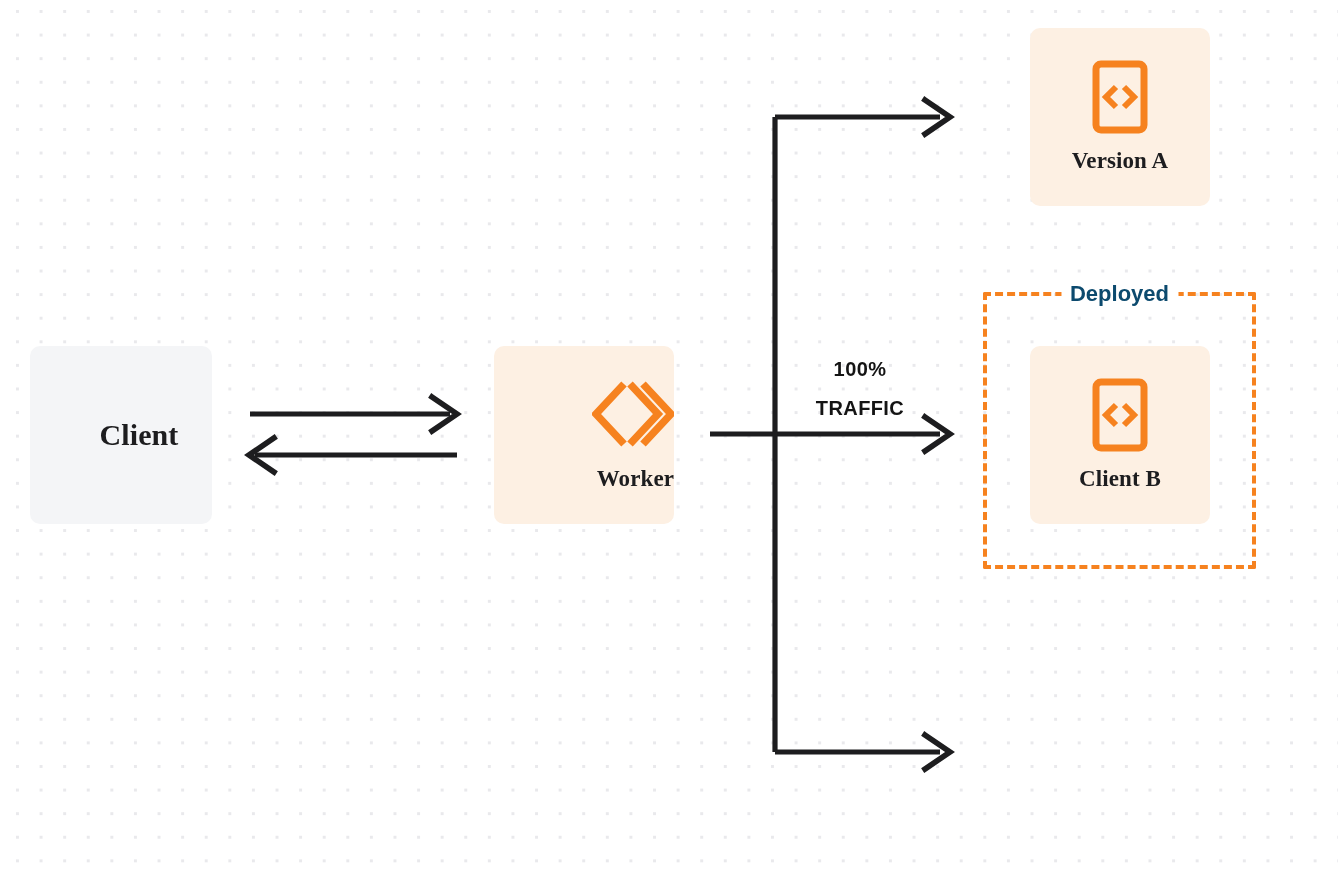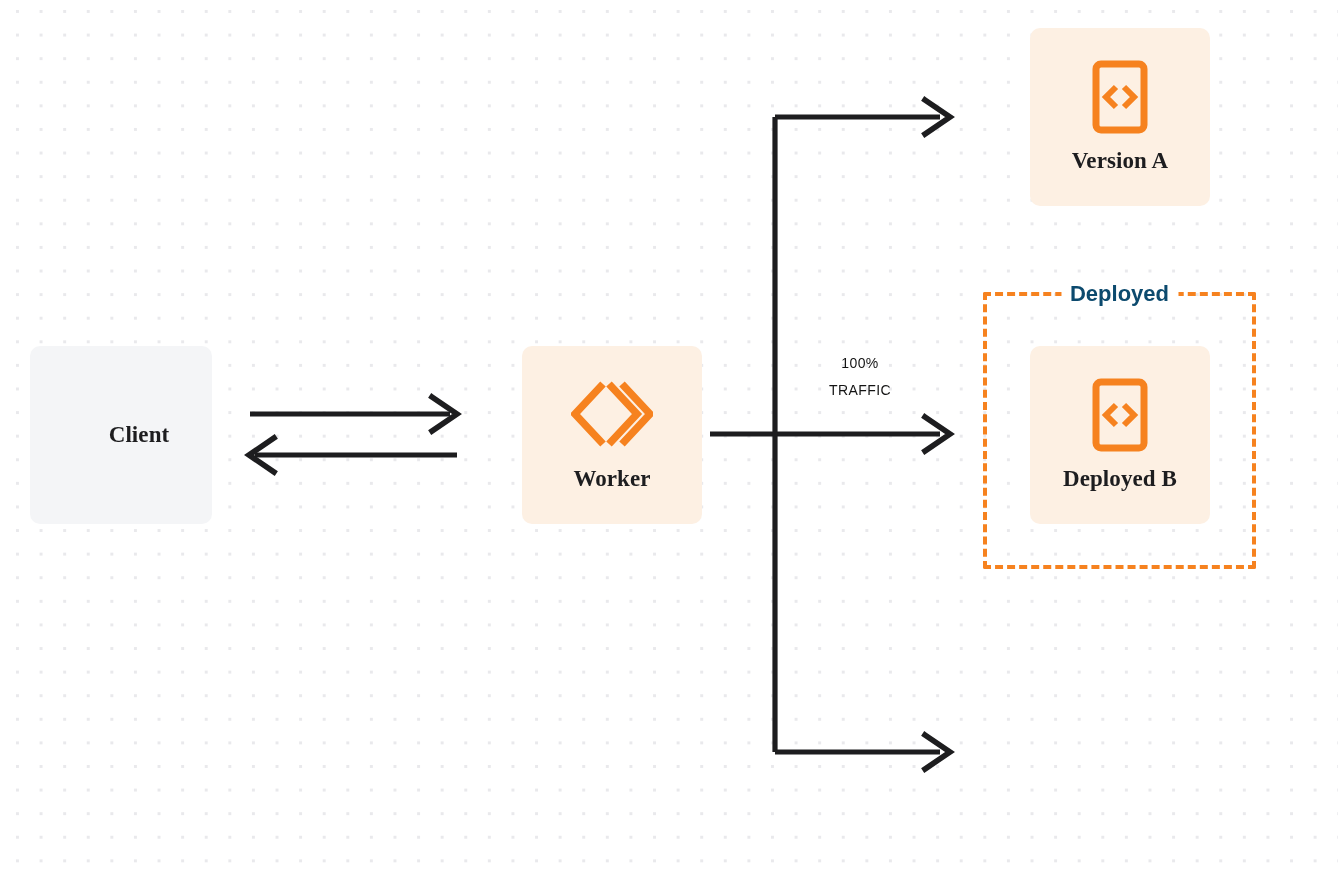--- a/index.html
+++ b/index.html
@@ -44,29 +44,30 @@
   }
 
   
   #client-node {
     left: 30px;
     top: 346px;
     width: 182px;
     height: 178px;
     background-color: #f4f5f7;
   }
-  #client-node .node-label { font-size: 23px; margin-left: 36px; }
+  #client-node .node-label { font-size: 30px; margin-left: 36px; }
 
   
   #worker-node {
-    left: 522px;
+    left: 494px;
     top: 346px;
     width: 180px;
     height: 178px;
     background-color: #fdf0e3;
+    align-items: flex-end;
   }
   #worker-node .node-label {
     font-size: 23px;
     margin-top: 16px;
   }
   .worker-logo { width: 82px; height: 72px; display: block; }
 
   
   .version-node {
     width: 180px;
@@ -108,22 +109,22 @@
     line-height: 1;
   }
 
   
   #traffic-label {
     position: absolute;
     left: 790px;
     top: 350px;
     width: 140px;
     text-align: center;
-    font-size: 14px;
-    font-weight: normal;
+    font-size: 20px;
+    font-weight: bold;
     color: #141414;
     line-height: 1.95;
     letter-spacing: 0.4px;
   }
   #traffic-label div { white-space: nowrap; }
 
   
   #connectors {
     position: absolute;
     left: 0;
@@ -223,17 +224,17 @@
   </div>
 
   <div class="node version-node" id="version-b-node">
     <span>
       <svg class="code-icon" viewBox="0 0 56 74" aria-hidden="true">
         <rect x="4" y="4" width="48" height="66" rx="5" ry="5" fill="none" stroke="#f6821f" stroke-width="7"></rect>
         <polyline points="24,27 14,37 24,47" fill="none" stroke="#f6821f" stroke-width="6" stroke-linecap="butt" stroke-linejoin="miter"></polyline>
         <polyline points="32,27 42,37 32,47" fill="none" stroke="#f6821f" stroke-width="6" stroke-linecap="butt" stroke-linejoin="miter"></polyline>
       </svg>
     </span>
-    <div class="node-label">Deployed B</div>
+    <div class="node-label">Client B</div>
   </div>
 
 
 </div>
 
 </body></html>

